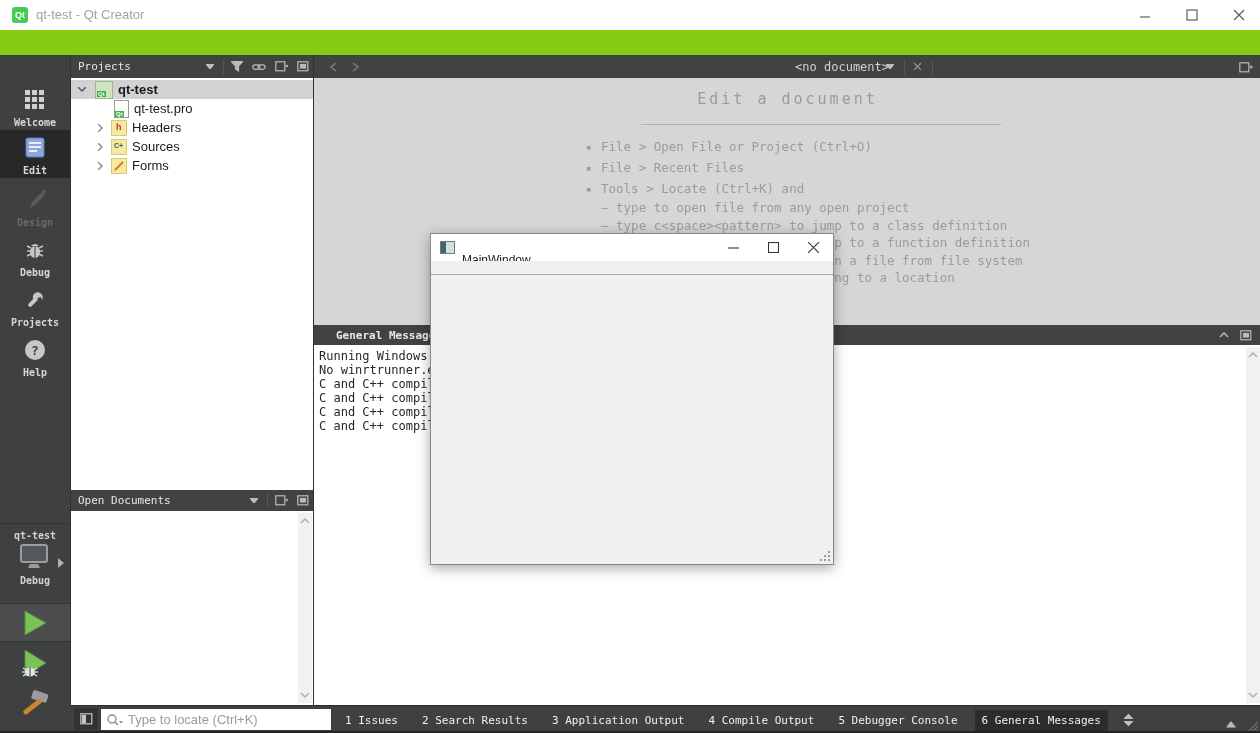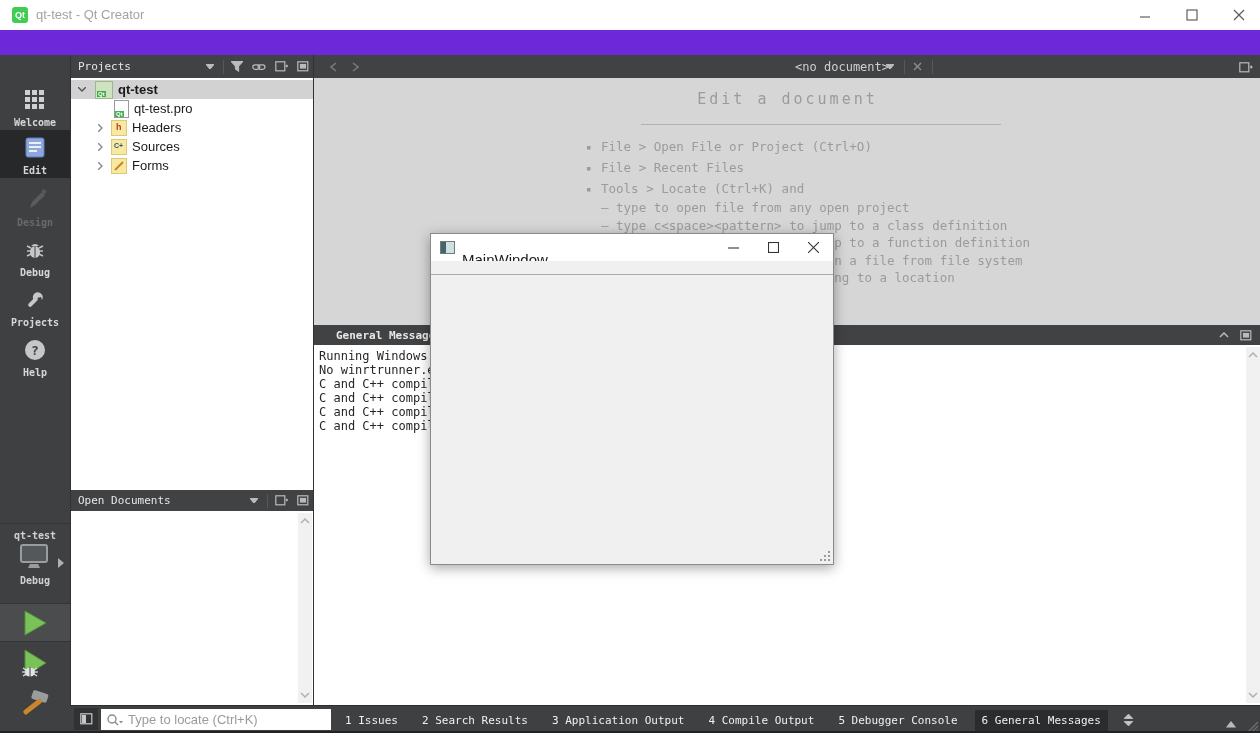--- a/index.html
+++ b/index.html
@@ -1,16 +1,16 @@
 <!DOCTYPE html>
 <html><head>
 <meta charset="utf-8">
 <style>
   html,body{margin:0;padding:0;}
-  #app{position:relative;width:1260px;height:733px;background:#6d28d9;overflow:hidden;
+  #app{position:relative;width:1260px;height:733px;background:#84cc16;overflow:hidden;
        font-family:"Liberation Sans",sans-serif;-webkit-font-smoothing:antialiased;}
   .abs{position:absolute;}
   .mono{font-family:"DejaVu Sans Mono",monospace;}
 
   
   #titlebar{left:0;top:0;width:1260px;height:30px;background:#ffffff;}
   #qt-logo{left:12px;top:7px;width:16px;height:16px;background:#41cd52;border-radius:3px;
            color:#fff;font-size:9px;font-weight:bold;text-align:center;line-height:16px;}
   #win-title{left:36px;top:0;height:30px;line-height:30px;color:#a3a3a3;font-size:13px;}
   .wbtn{top:0;width:46px;height:30px;display:flex;align-items:center;justify-content:center;}
@@ -82,21 +82,21 @@
   #locate input::placeholder{color:#9b9b9b;}
   #out-tabs{left:268px;top:0;height:28px;display:flex;align-items:center;gap:10px;}
   .otab{color:#f0f0f0;font-size:11px;padding:4px 7px;white-space:nowrap;}
   .otab.active{background:#2a2c2e;}
   #win-grip{right:0;bottom:0;width:16px;height:16px;}
 
   
   #dialog{left:430px;top:233px;width:402px;height:330px;background:#f0f0f0;border:1px solid #8a8a8a;
           box-shadow:0 3px 12px rgba(0,0,0,.35);z-index:50;}
   #dlg-title{left:0;top:0;width:100%;height:27px;background:#fff;display:flex;align-items:center;}
-  #dlg-name{font-size:15px;color:#1a1a1a;margin-left:7px;margin-top:24px;}
+  #dlg-name{font-size:12px;color:#1a1a1a;margin-left:7px;margin-top:24px;}
   .dlg-btn{width:40px;height:27px;display:flex;align-items:center;justify-content:center;}
   .dlg-btn svg{stroke:#333;fill:none;stroke-width:1.1;}
   #dlg-menustrip{left:0;top:27px;width:100%;height:13px;background:#f0f0f0;border-bottom:1px solid #a9a9a9;}
   #dlg-grip{right:3px;bottom:3px;width:10px;height:10px;}
   .dot{position:absolute;width:2px;height:2px;background:#9a9a9a;}
 
   #bottom-edge{left:0;top:731px;width:1260px;height:2px;background:#202224;z-index:60;}
 </style>
 </head>
 <body>

